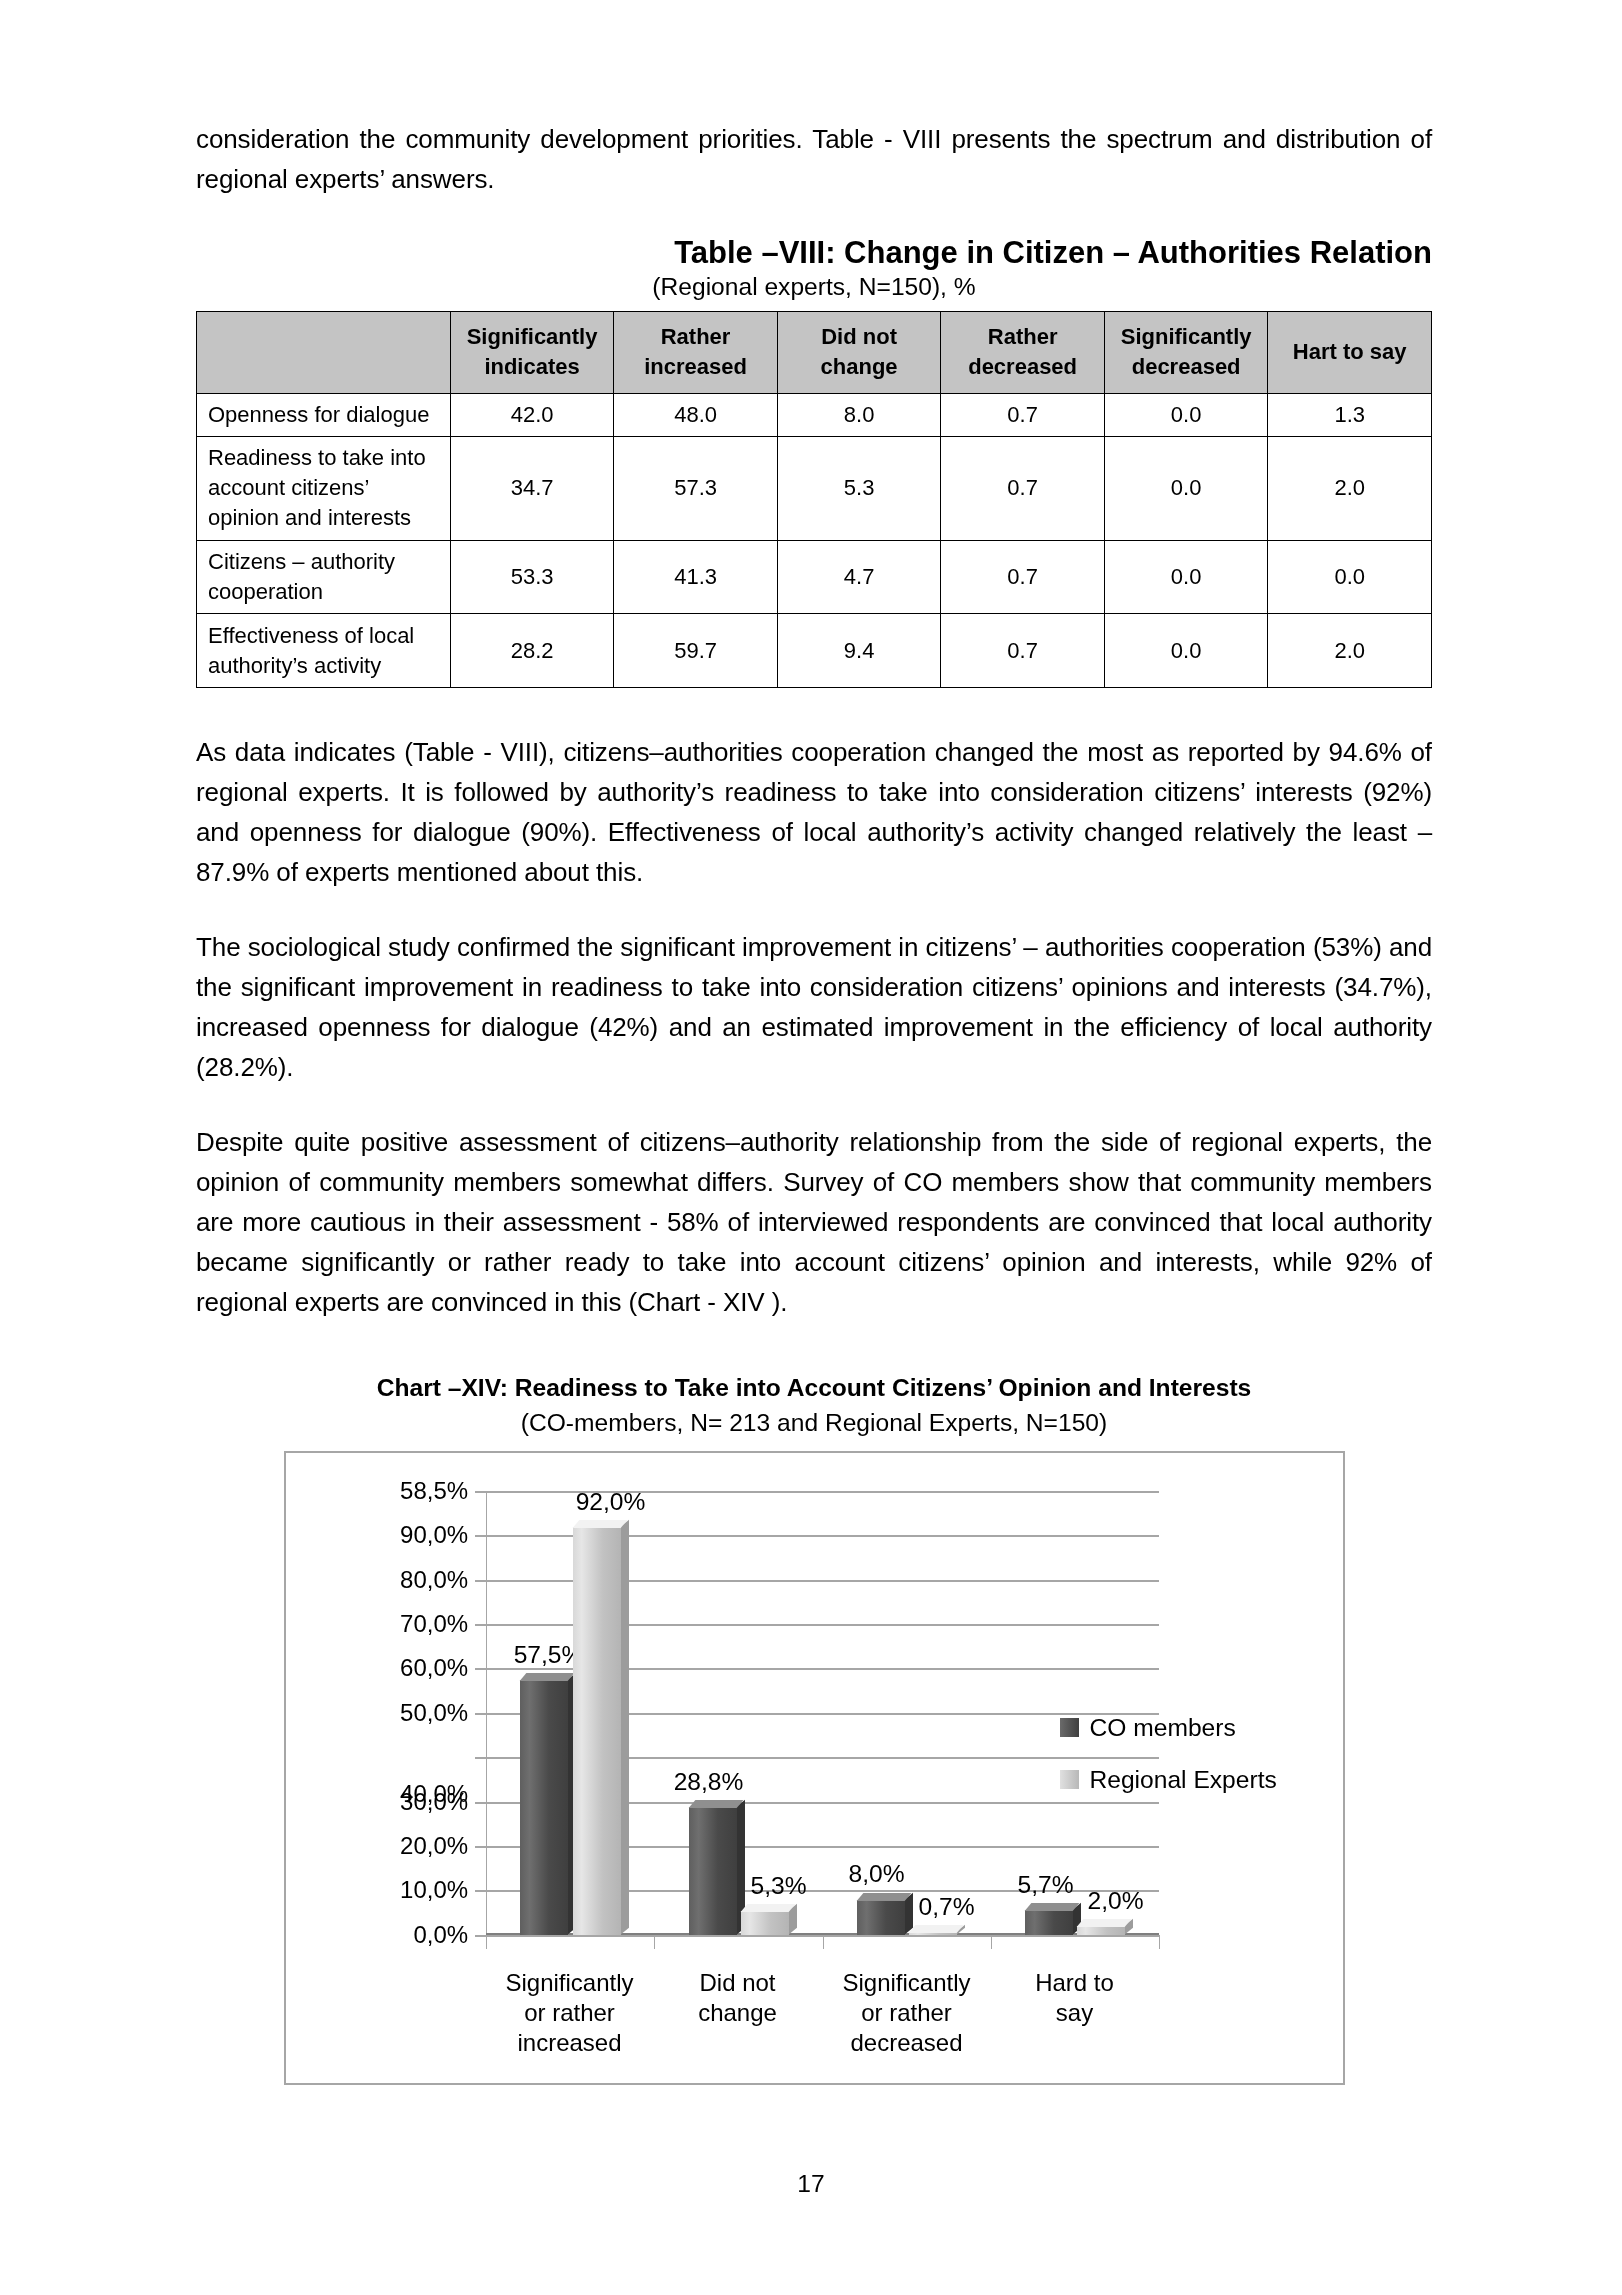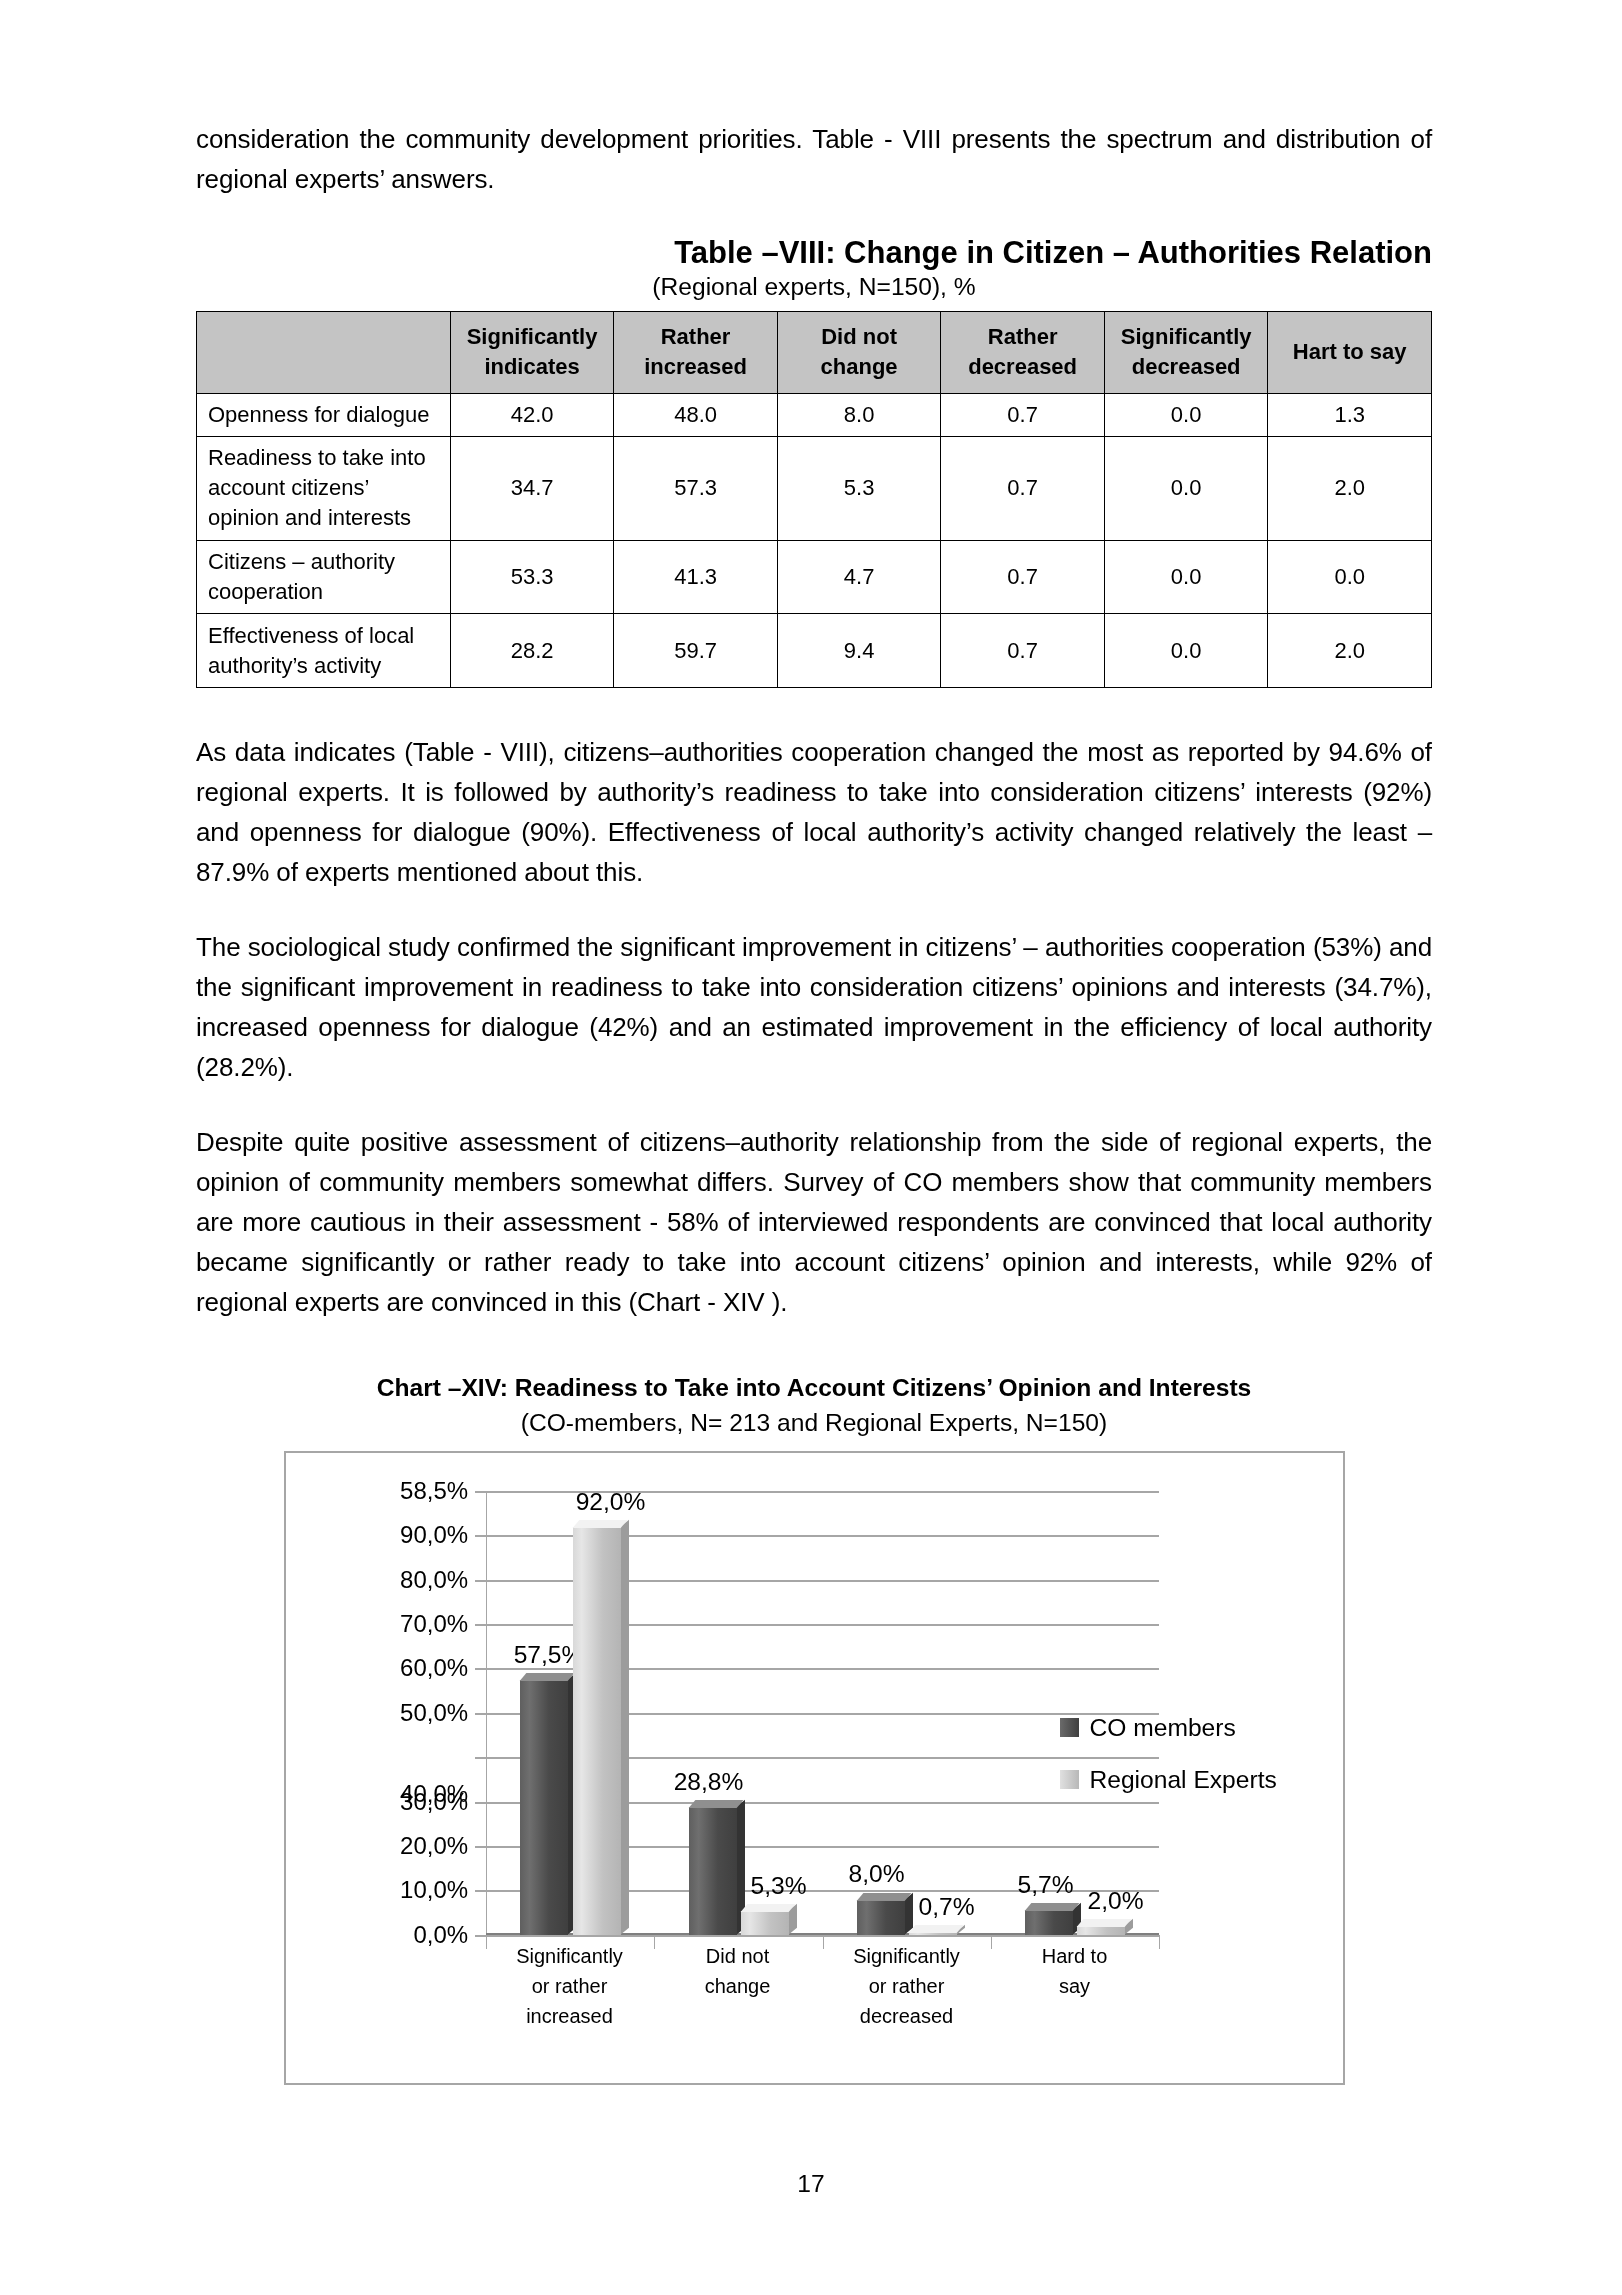--- a/index.html
+++ b/index.html
@@ -208,22 +208,22 @@
 
   .dlabel {
     position: absolute;
     font-size: 24.6px;
     white-space: nowrap;
     transform: translateX(-50%);
   }
   .cat-label {
     position: absolute;
     top: 100%;
-    margin-top: 6px;
-    font-size: 20px;
+    margin-top: 33px;
+    font-size: 24px;
     line-height: 30px;
     text-align: center;
     transform: translateX(-50%);
     white-space: pre-line;
   }
 
   .legend {
     position: absolute;
     right: 22px;
     top: 261px;

